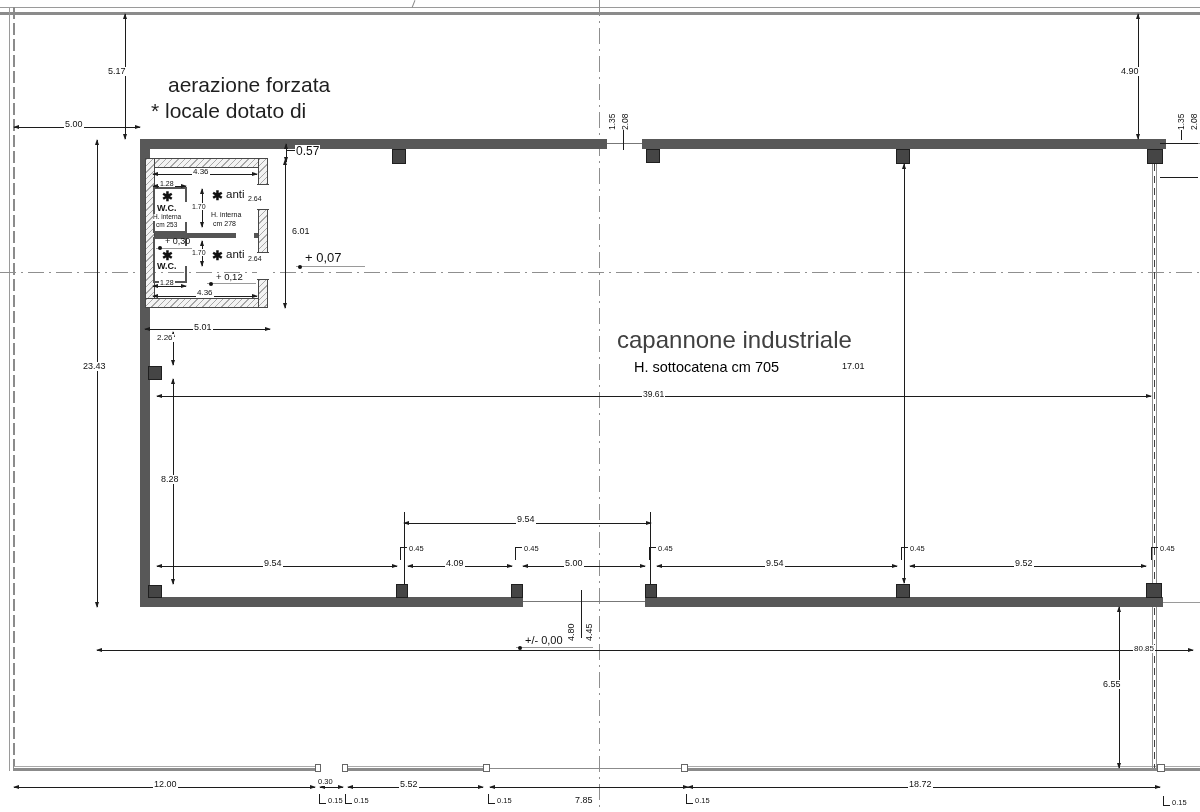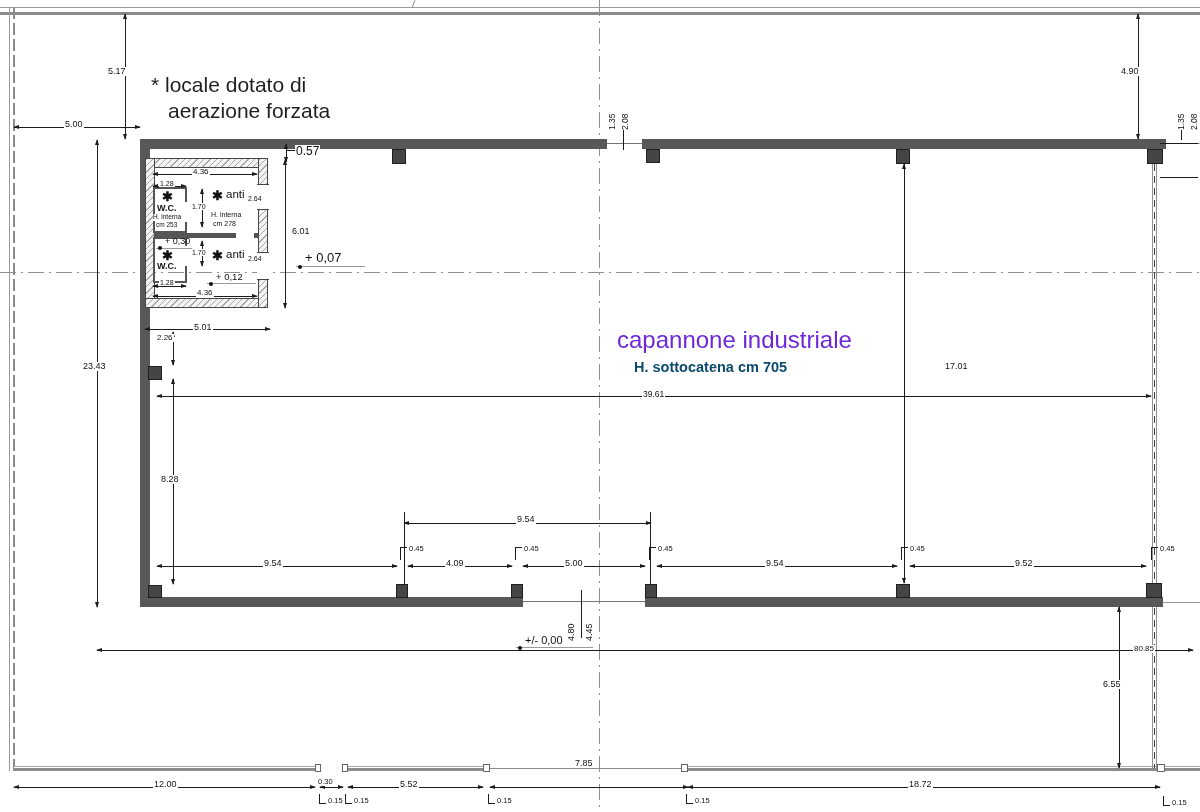--- a/index.html
+++ b/index.html
@@ -25,22 +25,22 @@
   .clh{position:absolute;height:1px;background:repeating-linear-gradient(to right,#8f8f8f 0 16px,transparent 16px 21px,#8f8f8f 21px 23px,transparent 23px 28px)}
   .ldash{position:absolute;width:2px;background:repeating-linear-gradient(to bottom,#8b8b8b 0 12px,transparent 12px 16px)}
   .fence{position:absolute;height:5px;background:linear-gradient(to bottom,#aaa 0 1px,#fff 1px 2px,#8b8b8b 2px 5px)}
   .post{position:absolute;background:#fff;border:1px solid #666;box-sizing:border-box;z-index:2}
   .dwall{position:absolute;width:5px;border-left:1px solid #8f8f8f;border-right:1px solid #8f8f8f;box-sizing:border-box;background-image:repeating-linear-gradient(to bottom,#3f3f3f 0 7px,transparent 7px 12px);background-size:1px 100%;background-position:50% 0;background-repeat:no-repeat}
   .cld{position:absolute;width:6px;height:12px;border-left:1px solid #1c1c1c;border-top:1px solid #1c1c1c}
   .lld{position:absolute;width:6px;height:9px;border-left:1px solid #1c1c1c;border-bottom:1px solid #1c1c1c}
   .white{position:absolute;background:#fff;z-index:2}
   .star{position:absolute;font-size:13px;font-weight:bold;line-height:1;z-index:3}
   .note{position:absolute;font-size:21px;line-height:1.25;color:#1f1f1f;z-index:3}
-  .hallname{position:absolute;font-size:24px;line-height:1;color:#6d28d9;z-index:3}
-  .hallsub{position:absolute;font-size:14.5px;font-weight:700;line-height:1;color:#0c4a6e;z-index:3}
+  .hallname{position:absolute;font-size:24px;line-height:1;color:#404040;z-index:3}
+  .hallsub{position:absolute;font-size:14.5px;font-weight:400;line-height:1;color:#000000;z-index:3}
   .roomtxt{position:absolute;line-height:1;background:#fff;white-space:nowrap;z-index:3}
 </style>
 </head>
 <body>
 
 <div class="plan">
 
   <div class="thin" style="left:0;top:7;left:0px;top:7px;width:1200px;height:1px"></div>
   <div class="abs" style="left:0px;top:12px;width:1200px;height:3px;background:#8b8b8b"></div>
   <div class="thin" style="left:9px;top:7px;width:1px;height:764px"></div>
@@ -159,38 +159,38 @@
   <div class="lab" style="left:159px;top:180px;font-size:7px">1.28</div>
   <div class="lab" style="left:191px;top:203px;font-size:7px">1.70</div>
   <div class="lab" style="left:291px;top:227px">6.01</div>
   <div class="lab" style="left:196px;top:289px;font-size:8px">4.36</div>
   <div class="lab" style="left:159px;top:279px;font-size:7px">1.28</div>
   <div class="lab" style="left:191px;top:249px;font-size:7px">1.70</div>
   <div class="lab" style="left:193px;top:323px">5.01</div>
   <div class="lab" style="left:156px;top:334px;font-size:8px">2.26</div>
   <div class="lab" style="left:160px;top:475px">8.28</div>
   <div class="lab" style="left:642px;top:390px;font-size:8.5px">39.61</div>
-  <div class="lab" style="left:944px;top:362px">17.01</div>
+  <div class="lab" style="left:841px;top:362px">17.01</div>
   <div class="lab" style="left:516px;top:515px">9.54</div>
   <div class="lab" style="left:263px;top:559px">9.54</div>
   <div class="lab" style="left:445px;top:559px">4.09</div>
   <div class="lab" style="left:564px;top:559px">5.00</div>
   <div class="lab" style="left:765px;top:559px">9.54</div>
   <div class="lab" style="left:1014px;top:559px">9.52</div>
   <div class="lab" style="left:408px;top:545px;font-size:7.5px">0.45</div>
   <div class="lab" style="left:523px;top:545px;font-size:7.5px">0.45</div>
   <div class="lab" style="left:657px;top:545px;font-size:7.5px">0.45</div>
   <div class="lab" style="left:909px;top:545px;font-size:7.5px">0.45</div>
   <div class="lab" style="left:1159px;top:545px;font-size:7.5px">0.45</div>
   <div class="lab" style="left:1133px;top:645px;font-size:8px">80.85</div>
   <div class="lab" style="left:1102px;top:680px">6.55</div>
   <div class="lab" style="left:153px;top:780px">12.00</div>
   <div class="lab" style="left:317px;top:778px;font-size:7.5px">0.30</div>
   <div class="lab" style="left:399px;top:780px">5.52</div>
-  <div class="lab" style="left:574px;top:759px">7.85</div>
+  <div class="lab" style="left:574px;top:796px">7.85</div>
   <div class="lab" style="left:908px;top:780px">18.72</div>
   <div class="lab" style="left:327px;top:797px;font-size:7.5px">0.15</div>
   <div class="lab" style="left:353px;top:797px;font-size:7.5px">0.15</div>
   <div class="lab" style="left:496px;top:797px;font-size:7.5px">0.15</div>
   <div class="lab" style="left:694px;top:797px;font-size:7.5px">0.15</div>
   <div class="lab" style="left:1171px;top:799px;font-size:7.5px">0.15</div>
 
   <div class="vtext" style="left:608px;top:88px;height:42px;font-size:8.5px">1.35</div>
   <div class="vtext" style="left:621px;top:88px;height:42px;font-size:8.5px">2.08</div>
   <div class="vtext" style="left:1177px;top:88px;height:42px;font-size:8.5px">1.35</div>
@@ -212,19 +212,19 @@
   <div class="roomtxt" style="left:248px;top:195px;font-size:7px">2.64</div>
   <div class="roomtxt" style="left:211px;top:211px;font-size:7px">H. interna</div>
   <div class="roomtxt" style="left:213px;top:220px;font-size:7px">cm 278</div>
   <div class="star" style="left:162px;top:249px">✱</div>
   <div class="roomtxt" style="left:157px;top:262px;font-size:9px;font-weight:bold">W.C.</div>
   <div class="star" style="left:212px;top:249px">✱</div>
   <div class="roomtxt" style="left:226px;top:249px;font-size:11.5px">anti</div>
   <div class="roomtxt" style="left:248px;top:255px;font-size:7px">2.64</div>
 
   <div class="note" style="left:151px;top:72px">
+    <div style="padding-left:17px">aerazione forzata</div>
     <div>* locale dotato di</div>
-    <div style="padding-left:17px">aerazione forzata</div>
   </div>
   <div class="hallname" style="left:617px;top:328px">capannone industriale</div>
   <div class="hallsub" style="left:634px;top:360px">H. sottocatena cm 705</div>
 
 </div>
 
 </body></html>

